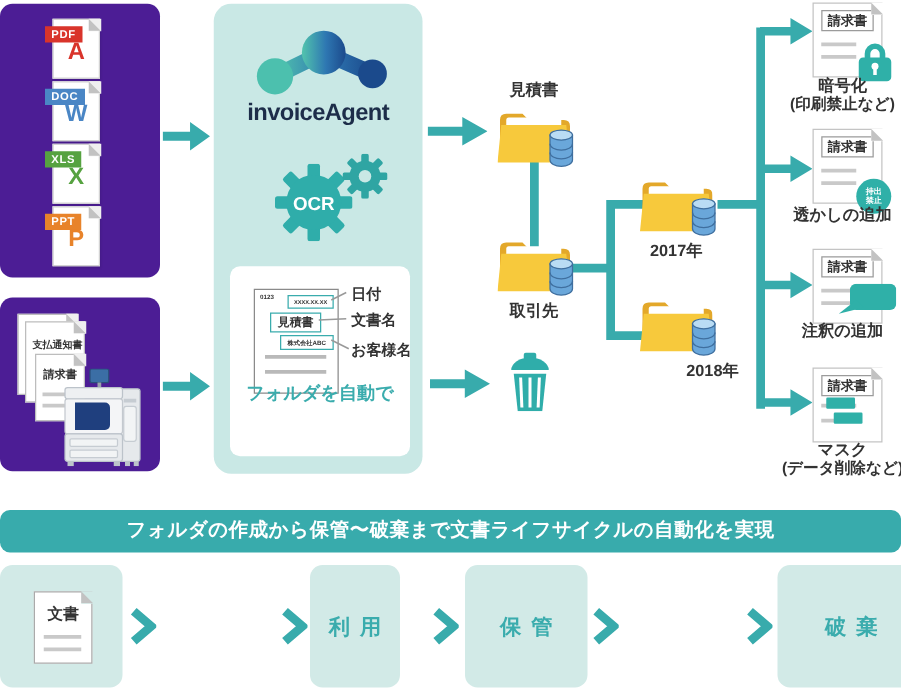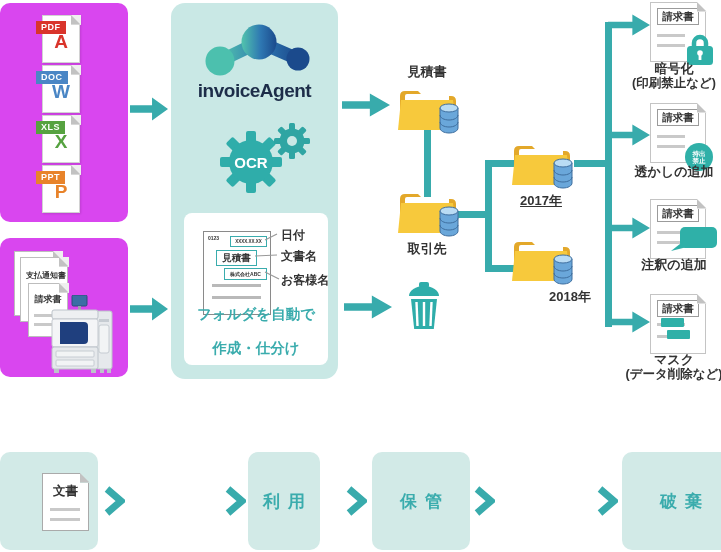--- a/index.html
+++ b/index.html
@@ -1,19 +1,19 @@
 <!DOCTYPE html>
 <html><head>
 <meta charset="utf-8">
 <style>
   html,body{margin:0;padding:0;background:#fff;}
   #stage{position:relative;width:721px;height:552px;background:#fff;overflow:hidden;
          font-family:"Liberation Sans", sans-serif;color:#333;}
   .abs{position:absolute;}
-  .panel-gray{background:#d946ef;border-radius:10px;}
+  .panel-gray{background:#4c1d95;border-radius:10px;}
   .panel-teal{background:#c9e8e5;border-radius:14px;}
 
   
   .ficon{position:absolute;width:36px;height:46px;background:#fff;border:1px solid #d2d2d2;
          box-shadow:1px 1px 2px rgba(0,0,0,.12);}
   .ficon .ribbon{position:absolute;left:-7px;top:5px;height:13px;line-height:13px;padding:0 5px;
          color:#fff;font-size:9px;font-weight:bold;letter-spacing:.5px;}
   .ficon .glyph{position:absolute;left:0;right:0;top:15px;text-align:center;
          font-size:19px;font-weight:bold;}
   .dogear{position:absolute;top:-1.5px;right:-1.5px;width:10px;height:10px;background:var(--fold-bg,#fff);}
@@ -183,21 +183,20 @@
       <span class="pline" style="left:8px;top:52px;width:49px;background:#b9b9b9;height:3px;"></span>
       <span class="pline" style="left:8px;top:64px;width:49px;background:#b9b9b9;height:3px;"></span>
     </div>
     <svg class="abs" style="left:0;top:0;" width="144" height="152">
       <path d="M81,27 L93,21 M71,43 L93,42 M81,59 L95,66" stroke="#999" stroke-width="1.2" fill="none"></path>
     </svg>
     <span class="callout" style="left:97px;top:14px;">日付</span>
     <span class="callout" style="left:97px;top:35px;">文書名</span>
     <span class="callout" style="left:97px;top:59px;text-align:center;">お客様名</span>
     <div class="caption" style="top:92px;">フォルダを自動で</div>
-    <div class="caption" style="top:126px;">作成・仕分け</div>
   </div>
 
   <div class="arrow" style="left:130px;top:96px;width:38px;height:26px;"></div>
   <div class="arrow" style="left:130px;top:296px;width:38px;height:26px;"></div>
   <div class="arrow" style="left:342px;top:92px;width:48px;height:26px;"></div>
   <div class="arrow" style="left:344px;top:294px;width:48px;height:26px;"></div>
 
   <div class="conn" style="left:424px;top:124px;width:7px;height:80px;"></div>
   <div class="conn" style="left:455px;top:211px;width:37px;height:7px;"></div>
   <div class="conn" style="left:485px;top:160px;width:7px;height:112px;"></div>
@@ -243,21 +242,21 @@
       <path d="M2,10 q0,-5 5,-5 h13 l5,5 h28 q5,0 5,5 v28 h-56 z" fill="#e3a82a"></path>
       <rect x="7" y="8" width="44" height="26" rx="2" fill="#fff"></rect>
       <path d="M3,14 L55,14 L58,44 L0,44 Z" fill="#f7c93c"></path>
     </svg>
     <svg class="abs" style="left:40px;top:16px;" width="22" height="33" viewBox="0 0 22 33">
       <path d="M2,6 V26 c0,2.8 4,5 9,5 s9,-2.2 9,-5 V6 Z" fill="#6aa7da" stroke="#3f6f9f"></path>
       <ellipse cx="11" cy="6" rx="9" ry="4" fill="#b9dcf4" stroke="#3f6f9f"></ellipse>
       <path d="M2,13 c0,2.8 4,5 9,5 s9,-2.2 9,-5 M2,20 c0,2.8 4,5 9,5 s9,-2.2 9,-5" fill="none" stroke="#3f6f9f"></path>
     </svg>
   </div>
-  <div class="flabel" style="left:512px;top:192px;text-decoration:underline;">2017年</div>
+  <div class="flabel" style="left:512px;top:192px;">2017年</div>
 
   <div class="folder" style="left:512px;top:237px;">
     <svg width="58" height="45" viewBox="0 0 58 45">
       <path d="M2,10 q0,-5 5,-5 h13 l5,5 h28 q5,0 5,5 v28 h-56 z" fill="#e3a82a"></path>
       <rect x="7" y="8" width="44" height="26" rx="2" fill="#fff"></rect>
       <path d="M3,14 L55,14 L58,44 L0,44 Z" fill="#f7c93c"></path>
     </svg>
     <svg class="abs" style="left:40px;top:16px;" width="22" height="33" viewBox="0 0 22 33">
       <path d="M2,6 V26 c0,2.8 4,5 9,5 s9,-2.2 9,-5 V6 Z" fill="#6aa7da" stroke="#3f6f9f"></path>
       <ellipse cx="11" cy="6" rx="9" ry="4" fill="#b9dcf4" stroke="#3f6f9f"></ellipse>
@@ -328,23 +327,24 @@
     <span class="pline" style="left:6px;top:28px;width:28px;"></span>
     <span class="pline" style="left:6px;top:40px;width:28px;"></span>
     <div class="maskbar" style="left:10px;top:23px;width:23px;height:9px;"></div>
     <div class="maskbar" style="left:16px;top:35px;width:23px;height:9px;"></div>
   </div>
   <div class="outlabel" style="top:352px;">
     <div>マスク</div>
     <div style="font-size:12.5px;">(データ削除など)</div>
   </div>
 
+  <div class="banner">フォルダの作成から保管〜破棄まで文書ライフサイクルの自動化を実現</div>
 
   <div class="lc-box" style="left:0;width:98px;">
-    <div class="page" style="left:27px;top:21px;width:45px;height:56px;border-color:#aaa;margin-left:15px;">
+    <div class="page" style="left:27px;top:21px;width:45px;height:56px;border-color:#aaa;">
       <span class="dogear" style="--fold-bg:#d2eae7;"></span>
       <span class="stack-label" style="left:0;right:0;top:9px;font-size:12.5px;text-align:center;">文書</span>
       <span class="pline" style="left:7px;top:34px;width:30px;"></span>
       <span class="pline" style="left:7px;top:44px;width:30px;"></span>
     </div>
   </div>
   <svg class="abs" style="left:103px;top:486px;" width="22" height="30">
       <path d="M4,3 L18,15 L4,27" fill="none" stroke="#38abac" stroke-width="7"></path>
     </svg>
   <svg class="abs" style="left:224px;top:486px;" width="22" height="30">

